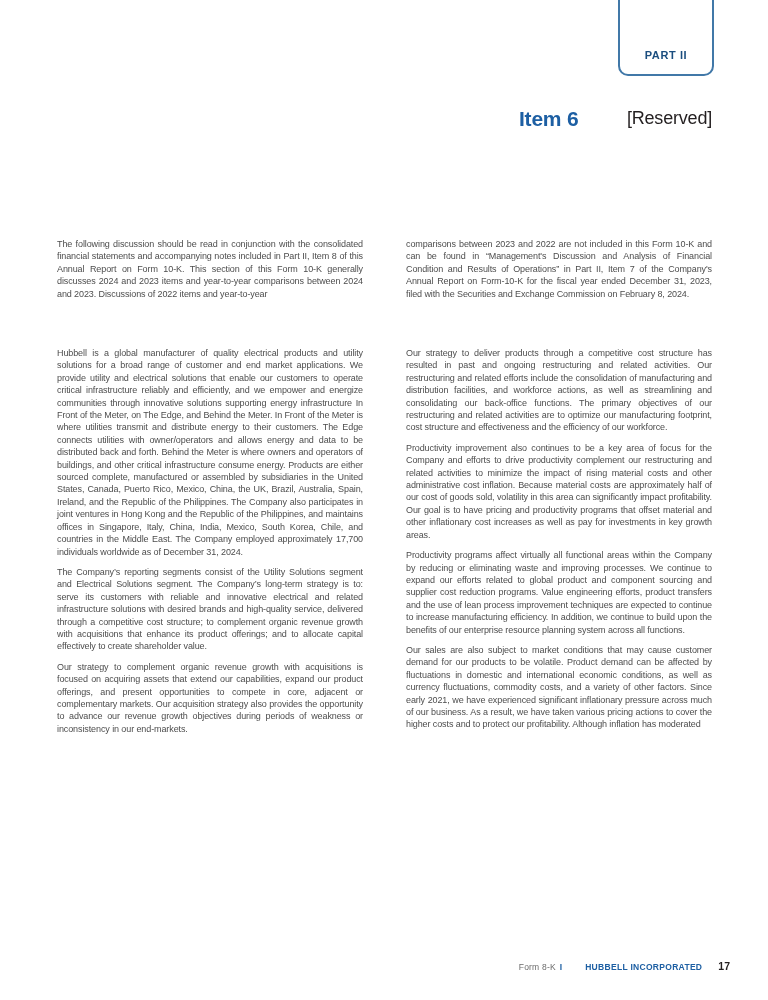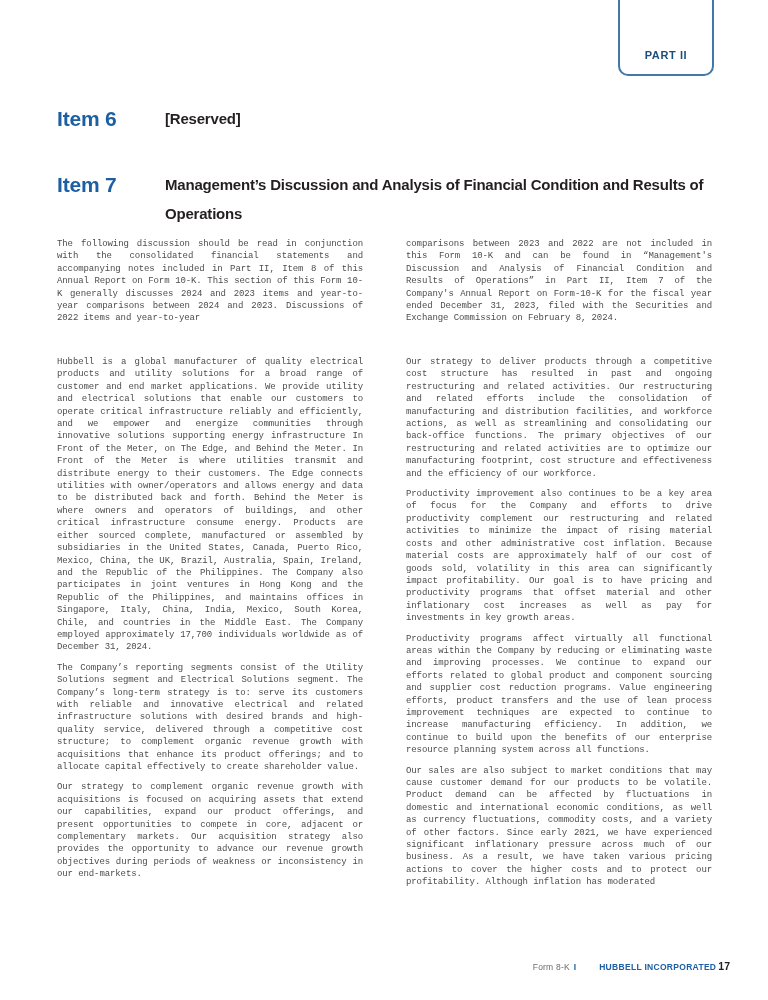--- a/index.html
+++ b/index.html
@@ -36,47 +36,47 @@
     letter-spacing: 0.6px;
   }
 
   
   .item-heading {
     position: absolute;
     left: 57px;
     width: 655px;
     display: flex;
     align-items: flex-start;
+    justify-content: flex-end;
   }
   .item-heading .item-num {
     flex: 0 0 108px;
     font-size: 21px;
     font-weight: 600;
     color: #1d5fa3;
     letter-spacing: -0.2px;
     line-height: 29px;
   }
   .item-heading .item-title {
-    font-size: 15px;
-    font-weight: 700;
+    font-size: 18px;
+    font-weight: 400;
     color: #231f20;
     letter-spacing: -0.2px;
     line-height: 29px;
   }
   .item6 { top: 104px; }
   .item7 { top: 170px; }
 
   
   .two-col {
     position: absolute;
     left: 57px;
     width: 655px;
     display: flex;
     gap: 43px;
-    font-family: Liberation Mono, monospace;
   }
   .col { width: 315px; }
   .two-col p, .col p {
     font-size: 9px;
     line-height: 12.4px;
     letter-spacing: -0.1px;
     color: #4d4d4d;
     text-align: justify;
     margin-bottom: 8px;
   }
@@ -85,21 +85,21 @@
 
   .section-heading {
     position: absolute;
     left: 57px;
     top: 341px;
     font-size: 15.5px;
     font-weight: 700;
     color: #20263c;
     letter-spacing: -0.1px;
   }
-  .overview { top: 356px; }
+  .overview { top: 347px; }
 
   
   .footer {
     position: absolute;
     right: 38px;
     top: 960px;
     display: flex;
     align-items: baseline;
   }
   .footer .f-form {
@@ -117,41 +117,37 @@
     font-size: 8.5px;
     font-weight: 700;
     color: #1d5fa3;
     letter-spacing: 0.3px;
     margin-left: 20px;
   }
   .footer .f-page {
     font-size: 10.5px;
     font-weight: 700;
     color: #231f20;
-    margin-left: 2px;
+    margin-left: 16px;
   }
 </style>
 </head>
 <body>
 
 <div class="page">
 
   <div class="part-tab">
     <span>PART II</span>
   </div>
 
   <div class="item-heading item6">
     <span class="item-num">Item 6</span>
     <span class="item-title">[Reserved]</span>
   </div>
 
-  <div class="item-heading item7">
-    <span class="item-num">Item 7</span>
-    <span class="item-title">Management’s Discussion and Analysis of Financial Condition and Results of Operations</span>
-  </div>
 
   <div class="two-col intro">
     <p>The following discussion should be read in conjunction with the consolidated financial statements and accompanying notes included in Part II, Item 8 of this Annual Report on Form 10-K. This section of this Form 10-K generally discusses 2024 and 2023 items and year-to-year comparisons between 2024 and 2023. Discussions of 2022 items and year-to-year</p>
     <p>comparisons between 2023 and 2022 are not included in this Form 10-K and can be found in “Management's Discussion and Analysis of Financial Condition and Results of Operations” in Part II, Item 7 of the Company's Annual Report on Form-10-K for the fiscal year ended December 31, 2023, filed with the Securities and Exchange Commission on February 8, 2024.</p>
   </div>
 
 
   <div class="two-col overview">
     <div class="col">
       <p>Hubbell is a global manufacturer of quality electrical products and utility solutions for a broad range of customer and end market applications. We provide utility and electrical solutions that enable our customers to operate critical infrastructure reliably and efficiently, and we empower and energize communities through innovative solutions supporting energy infrastructure In Front of the Meter, on The Edge, and Behind the Meter. In Front of the Meter is where utilities transmit and distribute energy to their customers. The Edge connects utilities with owner/operators and allows energy and data to be distributed back and forth. Behind the Meter is where owners and operators of buildings, and other critical infrastructure consume energy. Products are either sourced complete, manufactured or assembled by subsidiaries in the United States, Canada, Puerto Rico, Mexico, China, the UK, Brazil, Australia, Spain, Ireland, and the Republic of the Philippines. The Company also participates in joint ventures in Hong Kong and the Republic of the Philippines, and maintains offices in Singapore, Italy, China, India, Mexico, South Korea, Chile, and countries in the Middle East. The Company employed approximately 17,700 individuals worldwide as of December 31, 2024.</p>

